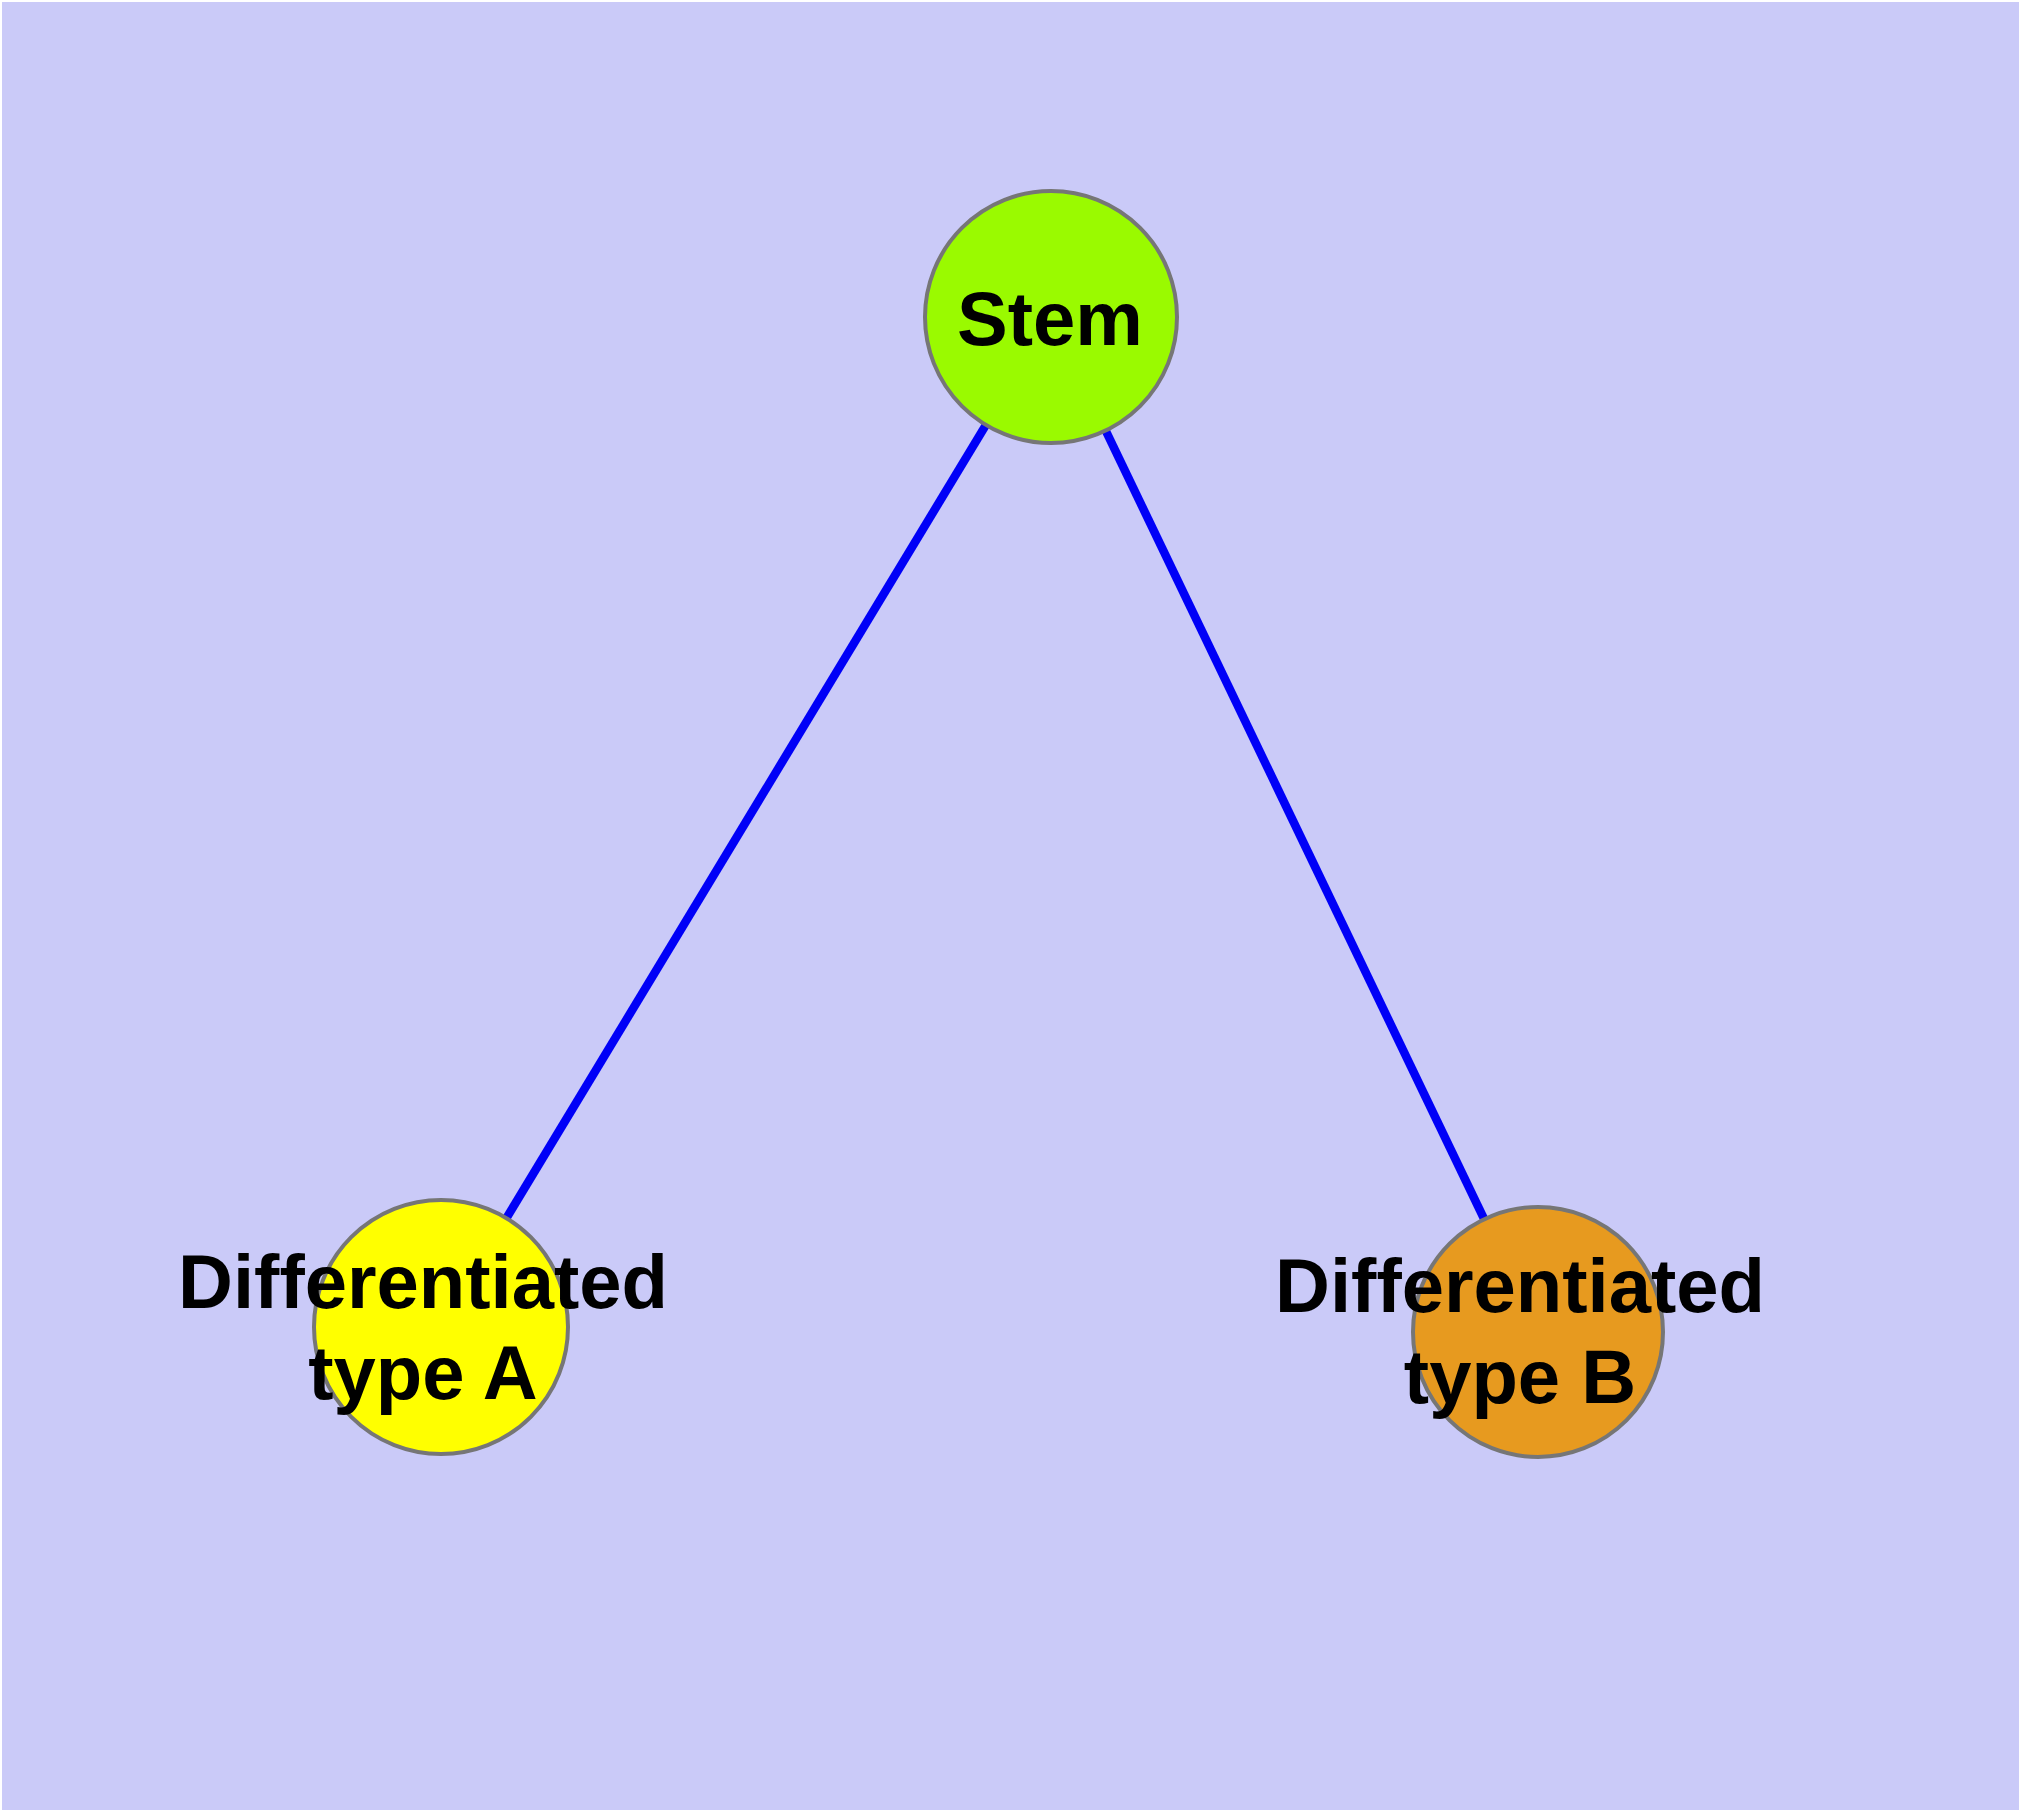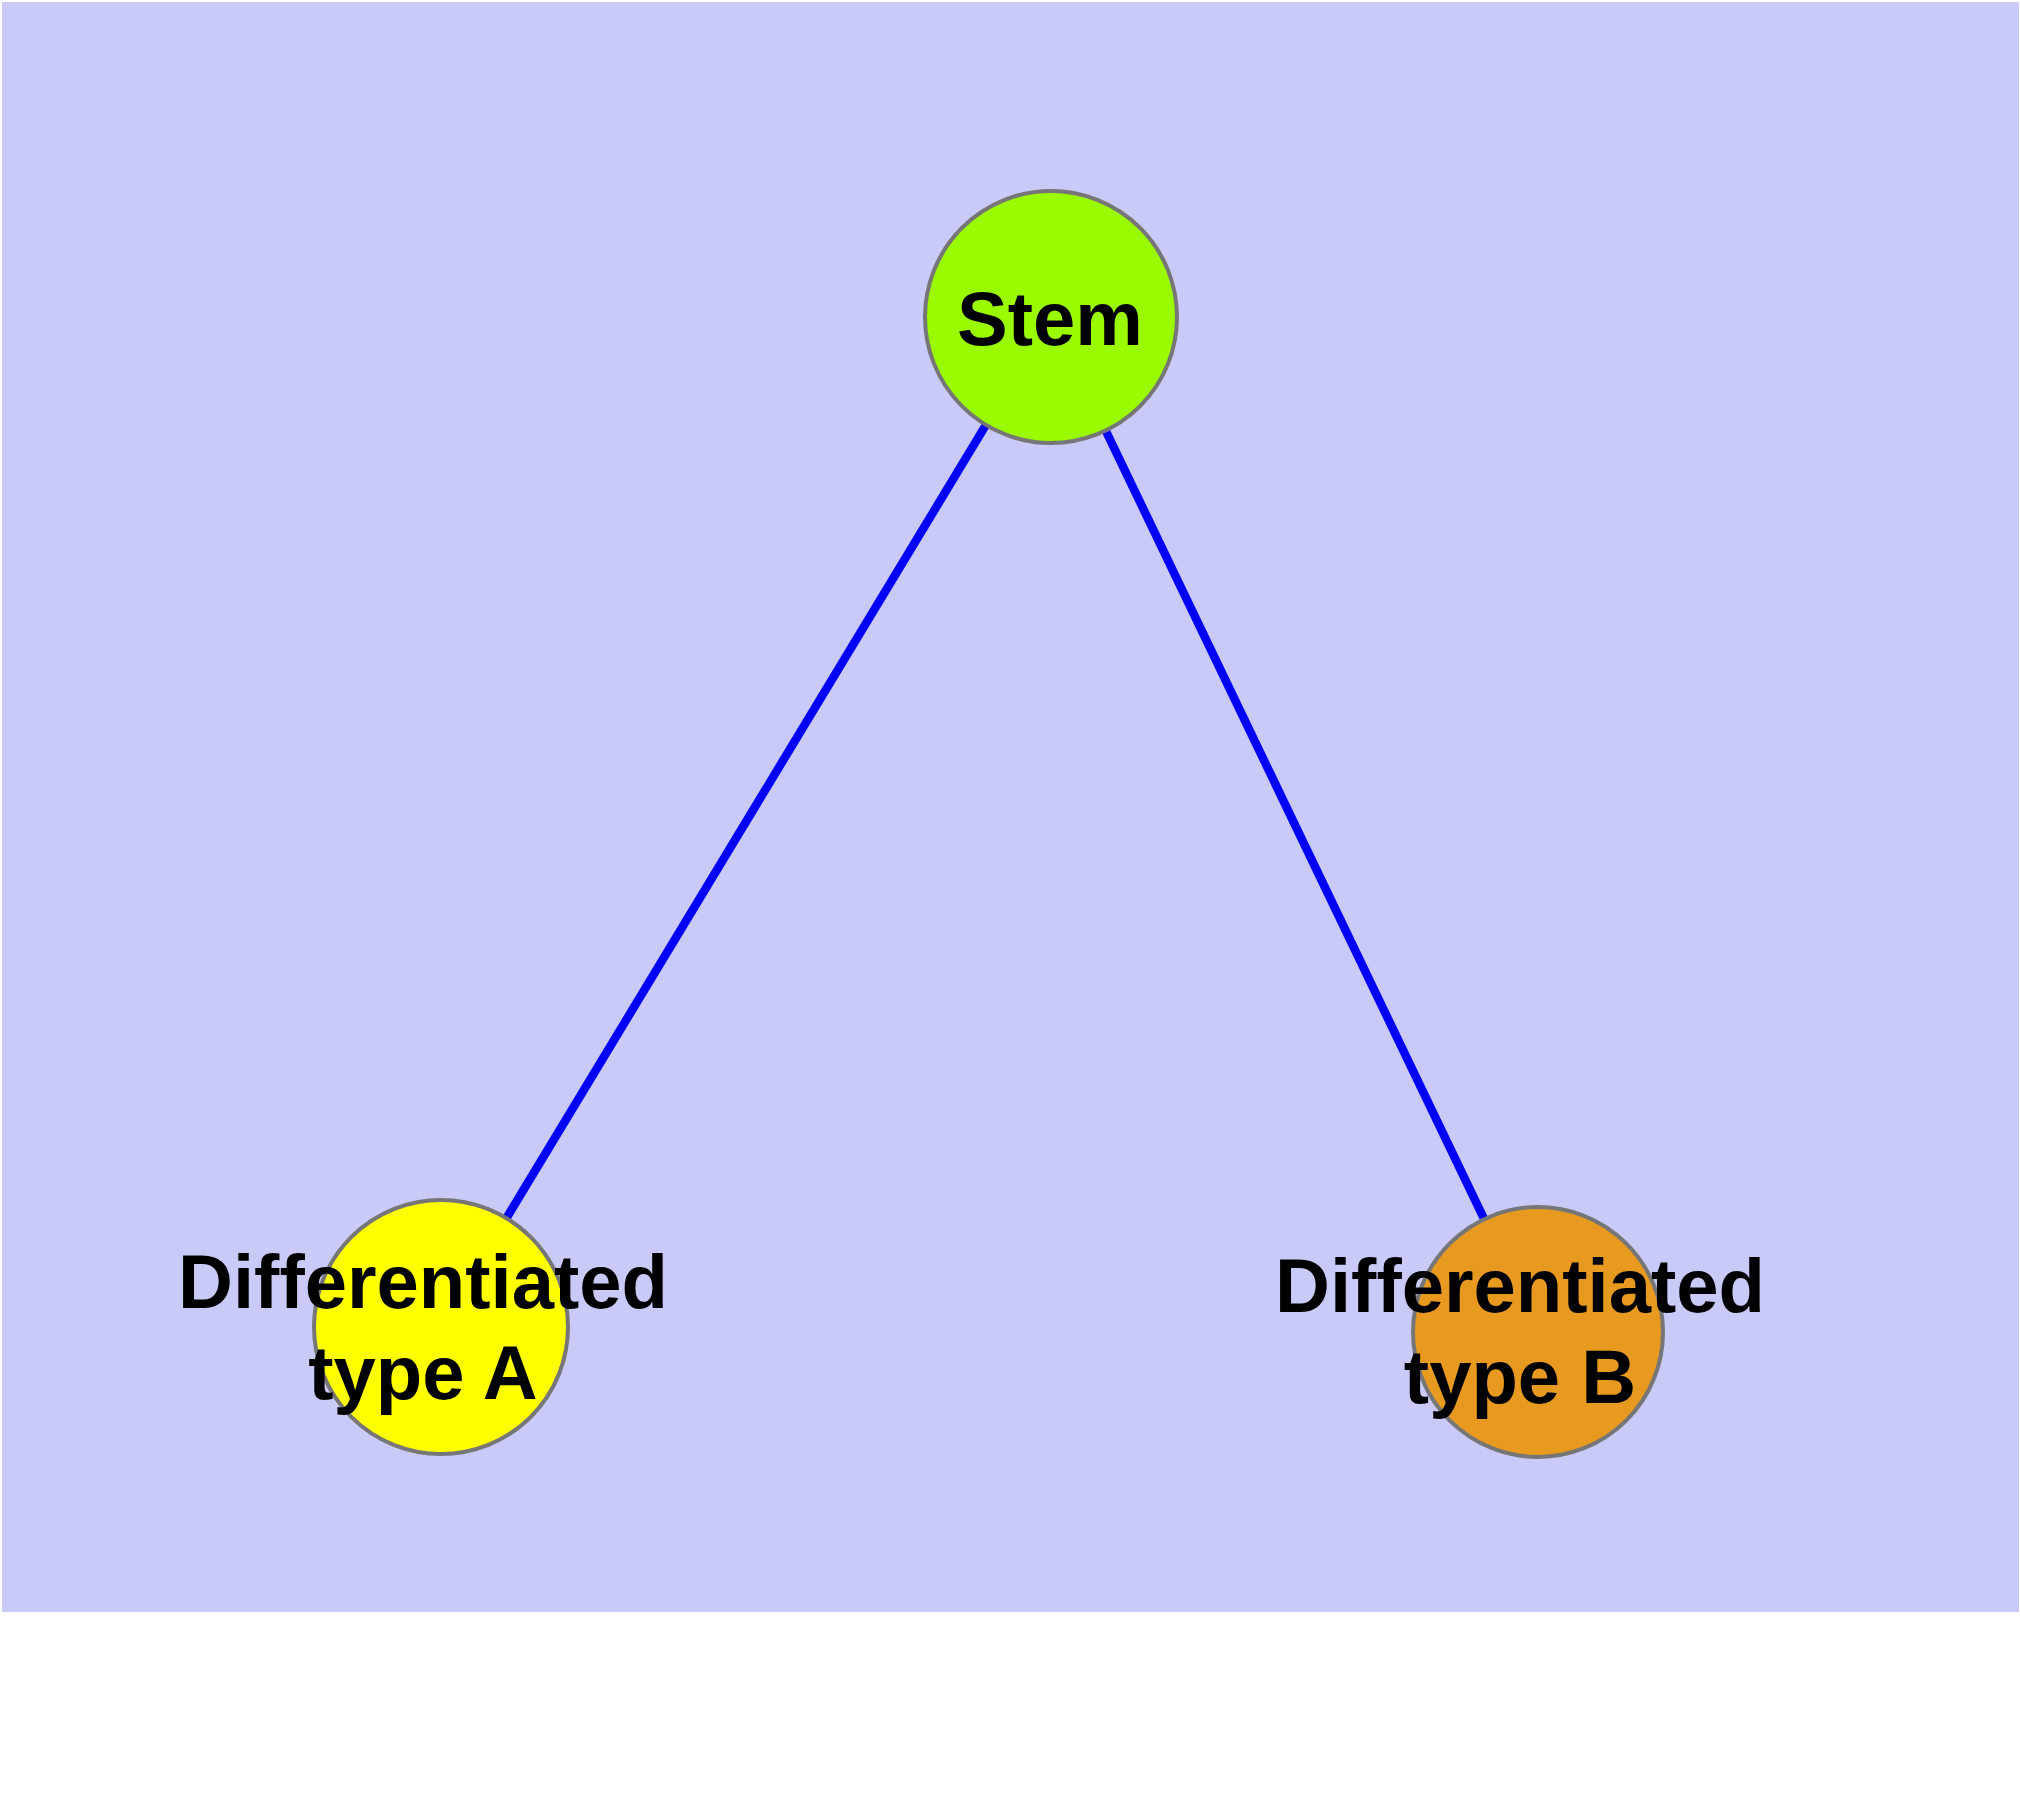--- a/index.html
+++ b/index.html
@@ -4,21 +4,21 @@
 <style>
   html, body {
     margin: 0;
     padding: 0;
     background: #ffffff;
     font-family: "Liberation Sans", sans-serif;
   }
   #stage {
     position: relative;
     width: 2021px;
-    height: 1612px;
+    height: 1812px;
     overflow: hidden;
     background: #22c55e;
   }
   #canvas {
     position: absolute;
     left: 0; top: 0;
     width: 2021px;
     height: 1812px;
   }
   #edge-layer {

